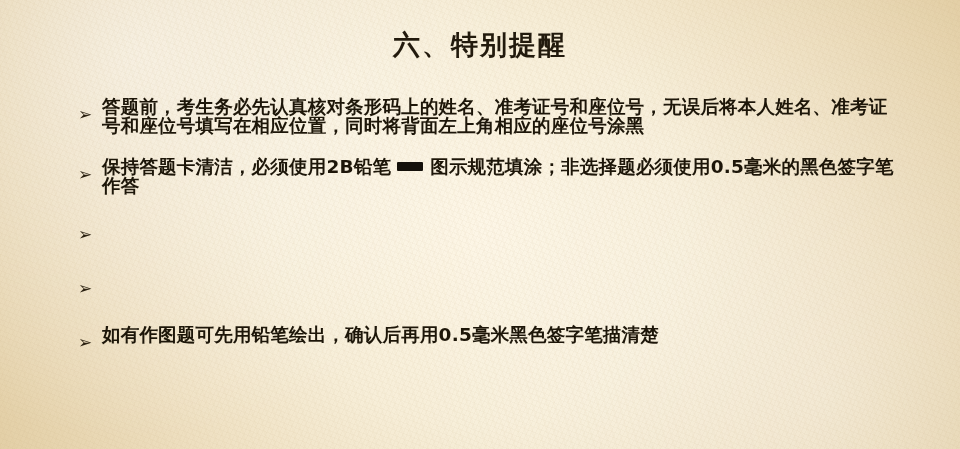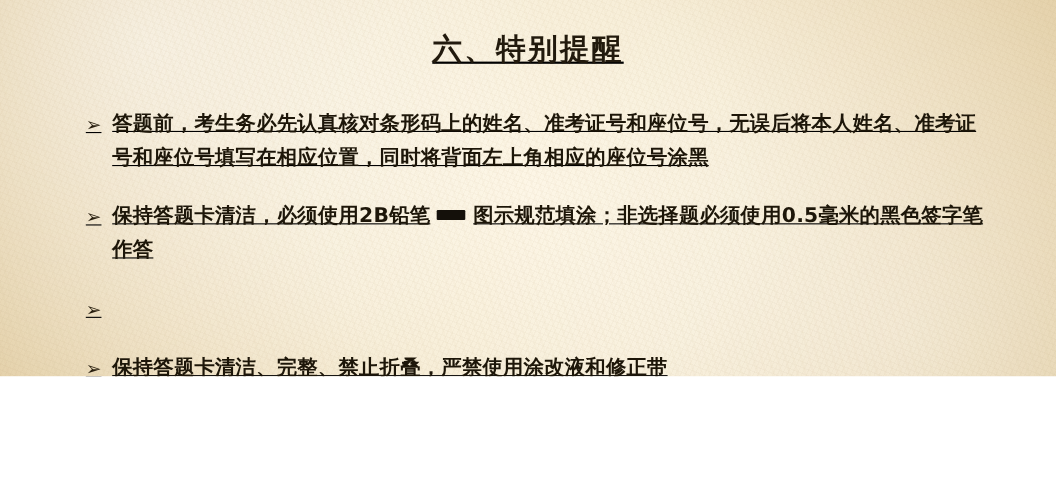--- a/index.html
+++ b/index.html
@@ -8,28 +8,27 @@
   }
   body {
     width: 960px;
     height: 449px;
     overflow: hidden;
     font-family: "Liberation Sans", sans-serif;
   }
   .slide {
     position: relative;
     width: 960px;
-    height: 342px;
+    height: 449px;
     box-sizing: border-box;
     background:
       radial-gradient(circle at 14% 12%, rgba(255,255,255,0.55) 0%, rgba(255,255,255,0) 42%),
       radial-gradient(circle at 86% 88%, rgba(255,255,255,0.35) 0%, rgba(255,255,255,0) 45%),
       radial-gradient(circle at 50% 50%, #fdf6e6 0%, #f7eed8 38%, #eedfc0 68%, #e3cfa6 100%);
     overflow: hidden;
-    text-decoration: underline;
   }
   .noise {
     position: absolute;
     inset: 0;
     pointer-events: none;
     opacity: 0.5;
     background-image:
       repeating-linear-gradient(115deg, rgba(190,165,120,0.10) 0px, rgba(190,165,120,0.10) 1px, rgba(255,255,255,0) 1px, rgba(255,255,255,0) 4px),
       repeating-linear-gradient(22deg, rgba(160,130,85,0.07) 0px, rgba(160,130,85,0.07) 1px, rgba(255,255,255,0) 1px, rgba(255,255,255,0) 5px),
       repeating-linear-gradient(75deg, rgba(210,185,140,0.08) 0px, rgba(210,185,140,0.08) 2px, rgba(255,255,255,0) 2px, rgba(255,255,255,0) 7px);
@@ -66,21 +65,21 @@
     font-size: 17px;
     line-height: 30px;
     color: #2a2010;
     font-family: "DejaVu Sans", sans-serif;
   }
   .bullet-text {
     flex: 1 1 auto;
     font-family: "DejaVu Sans", "Liberation Sans", sans-serif;
     font-weight: bold;
     font-size: 18.5px;
-    line-height: 31px;
+    line-height: 19px;
     color: #1d1609;
     letter-spacing: 0.2px;
   }
   .pen-mark {
     display: inline-block;
     width: 26px;
     height: 9px;
     background: #14100a;
     border-radius: 1px;
     margin: 0 7px 0 6px;
@@ -111,24 +110,24 @@
           <span>保持答题卡清洁，必须使用2B铅笔</span><span class="pen-mark"></span><span>图示规范填涂；非选择题必须使用0.5毫米的黑色签字笔作答</span>
         </span>
       </li>
 
       <li class="bullet-item">
         <span class="bullet-marker">➢</span>
       </li>
 
       <li class="bullet-item">
         <span class="bullet-marker">➢</span>
-        <span class="bullet-text">
-          <span>保持答题卡清洁、完整、禁止折叠，严禁使用涂改液和修正带</span>
-        </span>
       </li>
 
       <li class="bullet-item">
         <span class="bullet-marker">➢</span>
+        <span class="bullet-text">
+          <span>如有作图题可先用铅笔绘出，确认后再用0.5毫米黑色签字笔描清楚</span>
+        </span>
       </li>
 
     </ul>
   </div>
 </div>
 
 </body></html>

